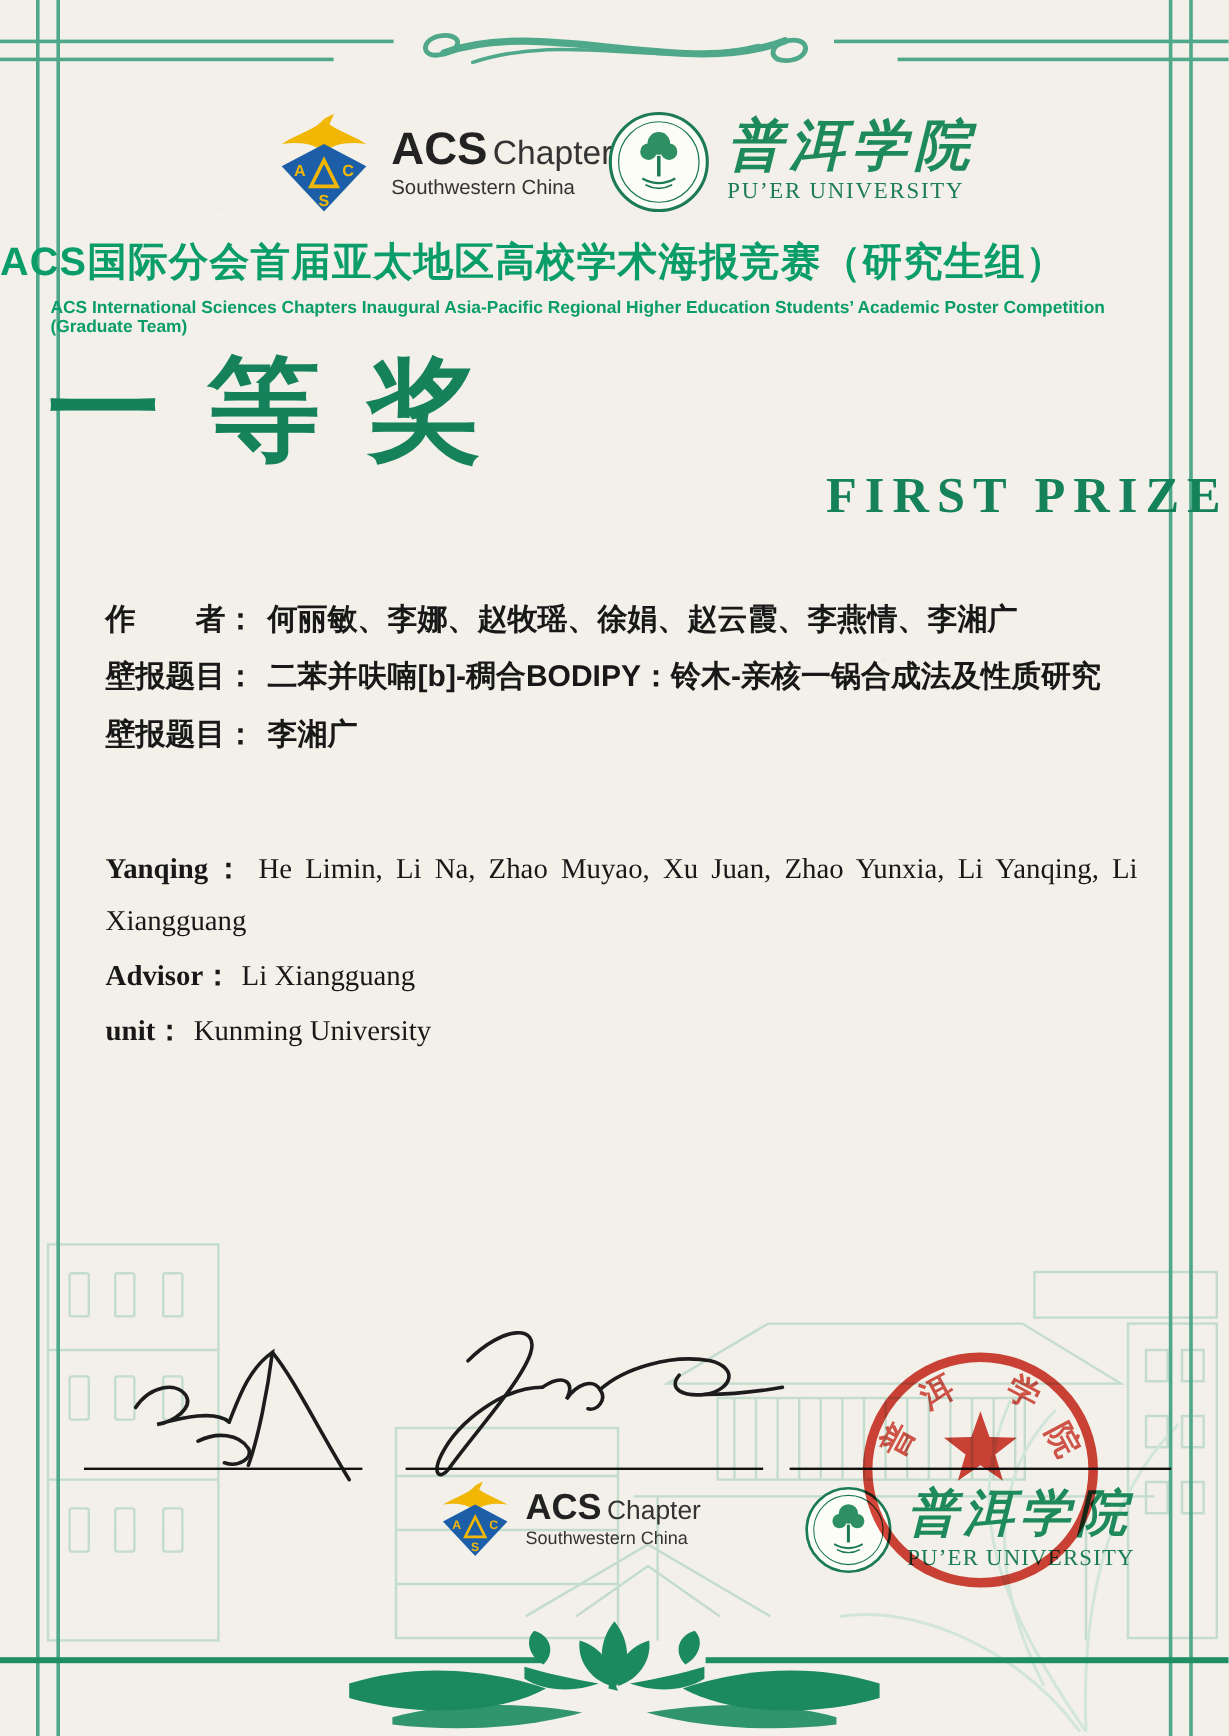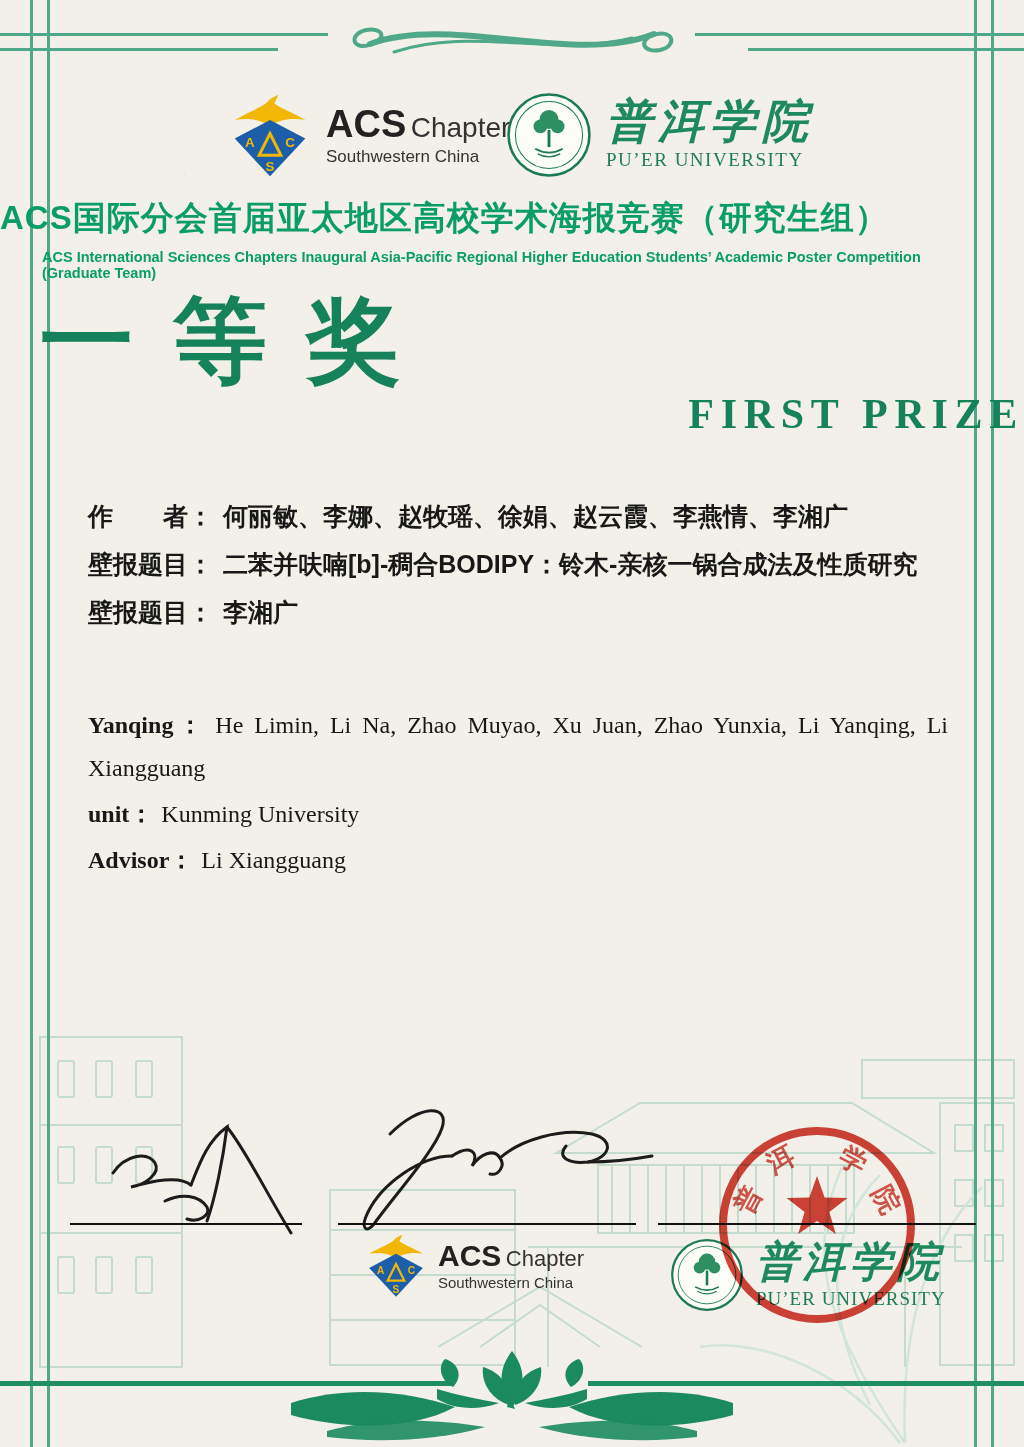--- a/index.html
+++ b/index.html
@@ -187,23 +187,23 @@
     <div class="row">
       <span class="lbl">壁报题目：</span><span class="val">二苯并呋喃[b]-稠合BODIPY：铃木-亲核一锅合成法及性质研究</span></div>
     <div class="row">
       <span class="lbl">壁报题目：</span><span class="val">李湘广</span></div>
   </div>
 
   <div class="fields-en">
     <p>
       <span class="lbl">Yanqing：</span><span>He Limin, Li Na, Zhao Muyao, Xu Juan, Zhao Yunxia, Li Yanqing, Li Xiangguang</span></p>
     <p>
+      <span class="lbl">Advisor：</span><span>Li Xiangguang</span></p>
+    <p>
       <span class="lbl">unit：</span><span>Kunming University</span></p>
-    <p>
-      <span class="lbl">Advisor：</span><span>Li Xiangguang</span></p>
   </div>
 
   <svg class="abs" style="left:95px;top:1115px;" width="250" height="130" viewBox="0 0 250 130" fill="none" stroke="#1c1c1c" stroke-width="3" stroke-linecap="round">
     <path d="M18 58 C30 40 52 36 60 48 C66 58 50 70 36 72 C58 66 84 60 96 70"></path>
     <path d="M96 70 C104 50 112 26 132 12 C128 44 120 84 112 106"></path>
     <path d="M132 12 C150 34 168 72 196 118"></path>
     <path d="M70 86 C86 78 104 80 112 92 C116 100 104 108 92 104"></path>
   </svg>
   <svg class="abs" style="left:330px;top:1100px;" width="330" height="140" viewBox="0 0 330 140" fill="none" stroke="#1c1c1c" stroke-width="3" stroke-linecap="round">
     <path d="M60 34 C90 4 120 4 112 28 C104 52 64 96 44 124 C36 134 30 128 38 112 C52 84 90 56 122 56"></path>

